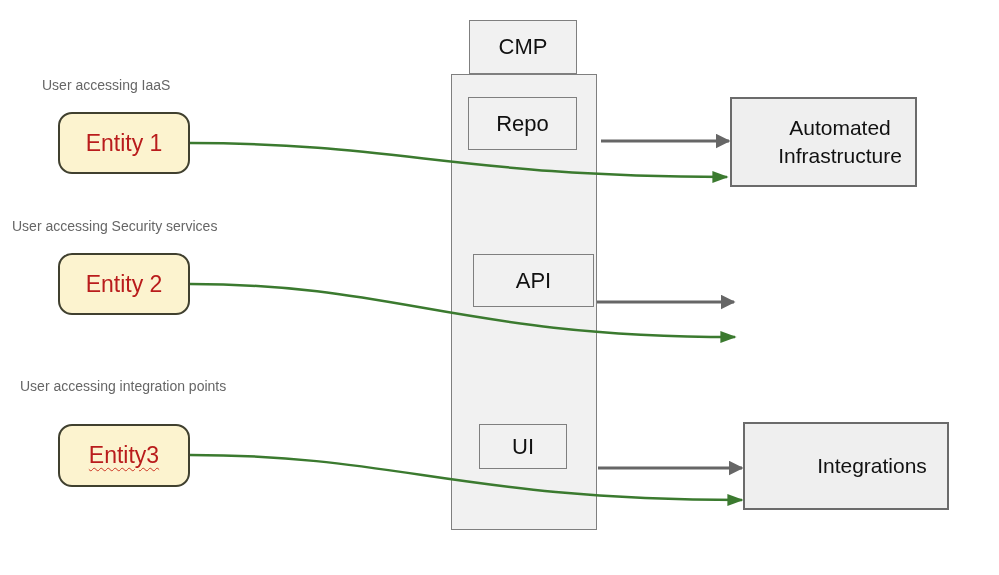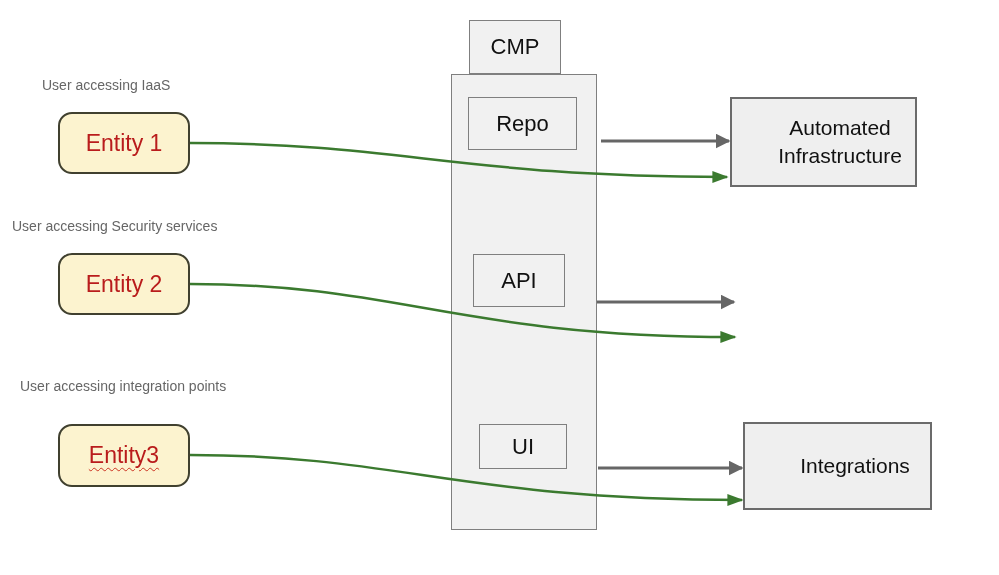--- a/index.html
+++ b/index.html
@@ -54,41 +54,41 @@
     position: absolute;
     box-sizing: border-box;
     background: var(--box-fill, #f1f1f1);
     border: 1px solid var(--box-border, #7f7f7f);
     display: flex;
     align-items: center;
     justify-content: center;
     font-size: 22px;
     color: #111111;
   }
-  #cmp-title { left: 469px; top: 20px; width: 92px; height: 54px; }
+  #cmp-title { left: 469px; top: 20px; width: 108px; height: 54px; }
   #module-repo { left: 468px; top: 97px;  width: 109px; height: 53px; }
-  #module-api  { left: 473px; top: 254px; width: 92px;  height: 53px; }
+  #module-api  { left: 473px; top: 254px; width: 121px;  height: 53px; }
   #module-ui   { left: 479px; top: 424px; width: 88px;  height: 45px; }
   .target {
     position: absolute;
     box-sizing: border-box;
     background: var(--target-fill, #efefef);
     border: 2px solid var(--target-border, #6b6b6b);
     display: flex;
     align-items: center;
     justify-content: flex-end;
     font-size: 21px;
     line-height: 1.32;
     color: #111111;
     text-align: center;
   }
   .target .inner { width: 150px; }
   #target-1 { left: 730px; top: 97px;  width: 187px; height: 90px; }
   #target-2 { left: 735px; top: 258px; width: 190px; height: 90px; }
-  #target-3 { left: 743px; top: 422px; width: 189px; height: 88px; }
+  #target-3 { left: 743px; top: 422px; width: 206px; height: 88px; }
   .arrow-layer {
     position: absolute;
     left: 0; top: 0;
     width: 999px; height: 575px;
     pointer-events: none;
     z-index: 5;
   }
   .arrow-layer .gray-line  { stroke: var(--gray-arrow, #666666);  stroke-width: 3;   fill: none; }
   .arrow-layer .green-line { stroke: var(--green-arrow, #3b7a2f); stroke-width: 2.5; fill: none; }
 </style>

